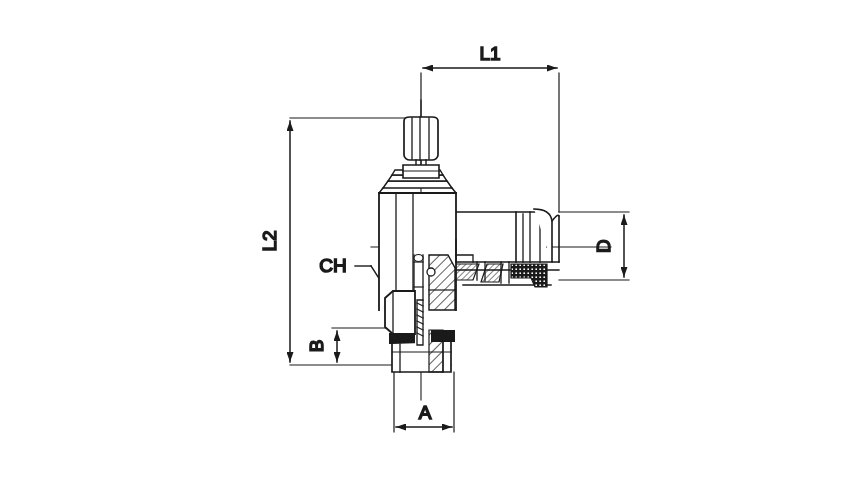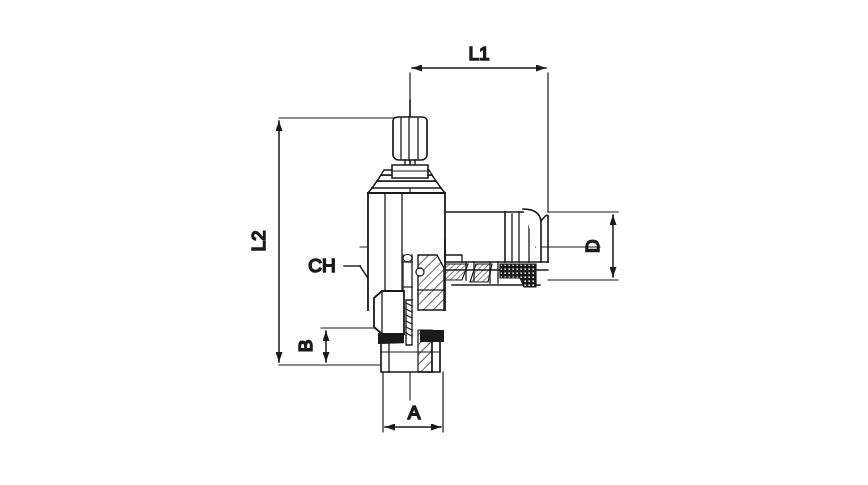--- a/index.html
+++ b/index.html
@@ -13,20 +13,21 @@
     font-family: "Liberation Sans", sans-serif;
     overflow: hidden;
     position: relative;
   }
   #drawing-root {
     position: absolute;
     left: 0;
     top: 0;
     width: 692px;
     height: 485px;
+    padding-left: 11px;
   }
   svg.tech-drawing {
     display: block;
     width: 868px;
     height: 485px;
     background: #ffffff;
   }
   .dim-label {
     font-family: "Liberation Sans", sans-serif;
     font-size: 19px;

